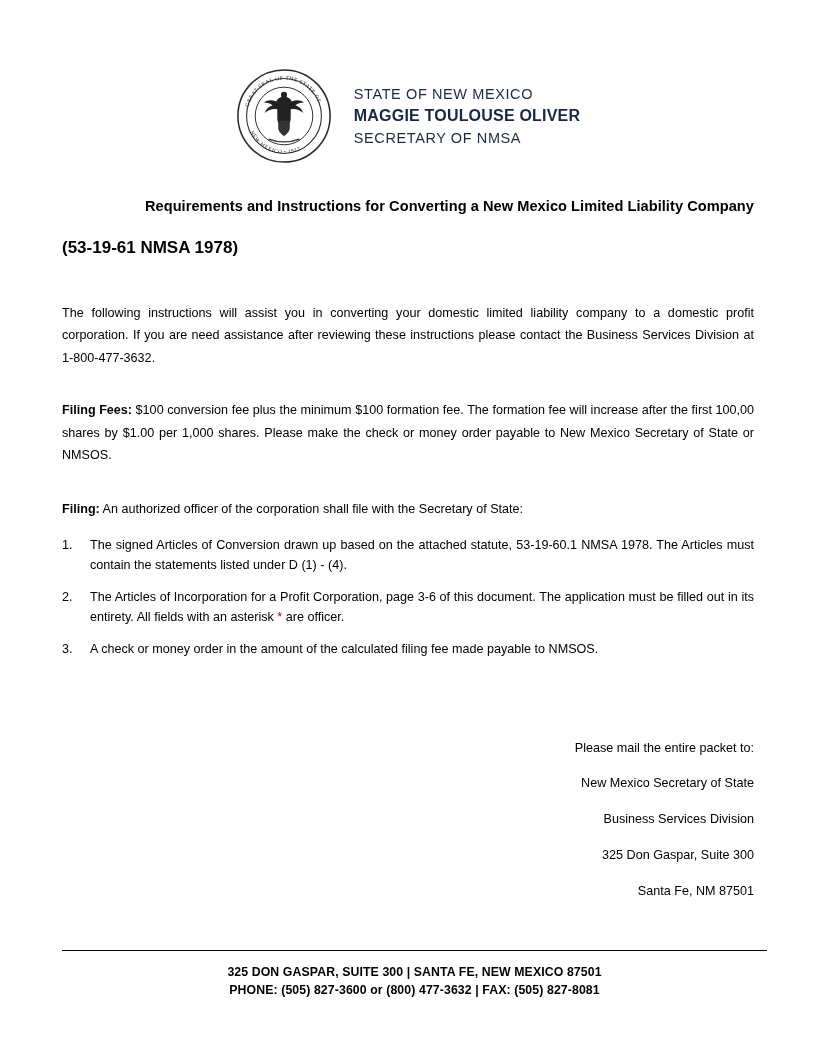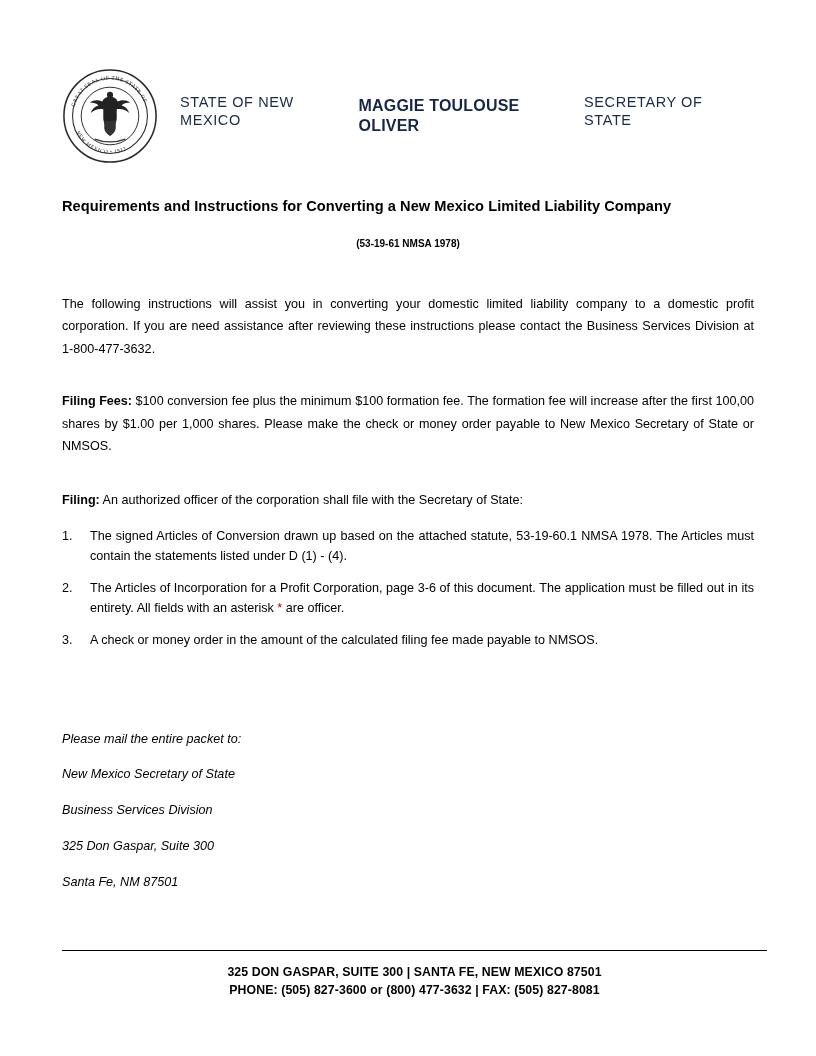--- a/index.html
+++ b/index.html
@@ -33,21 +33,21 @@
     margin-bottom: 6px;
   }
   .seal {
     width: 96px;
     height: 96px;
     flex: 0 0 96px;
     position: relative;
   }
   .header-text {
     display: flex;
-    flex-direction: row;
+    flex-direction: column;
     justify-content: center;
     line-height: 1.25;
   }
   .hdr-state {
     font-size: 14.5px;
     letter-spacing: 0.6px;
     color: #1b2a4a;
     font-weight: 400;
   }
   .hdr-name {
@@ -59,30 +59,30 @@
   }
   .hdr-title {
     font-size: 14.5px;
     letter-spacing: 0.6px;
     color: #1b2a4a;
     font-weight: 400;
   }
 
   
   .doc-title {
-    text-align: left;
+    text-align: right;
     font-weight: bold;
     font-size: 14.6px;
     margin-top: 34px;
     letter-spacing: 0.05px;
   }
   .doc-subtitle {
-    text-align: center;
-    font-weight: bold;
-    font-size: 10px;
+    text-align: left;
+    font-weight: bold;
+    font-size: 17px;
     margin-top: 24px;
   }
 
   
   .body-copy {
     font-size: 12.6px;
     line-height: 1.78;
     text-align: justify;
     margin-top: 44px;
   }
@@ -115,24 +115,23 @@
     left: 0;
     top: 0;
     width: 20px;
     text-align: left;
   }
   .asterisk { color: #c00000; }
 
   
   .mail-block {
     margin-top: 82px;
-    text-align: left;
+    text-align: right;
     font-size: 12.6px;
     line-height: 1.1;
-    font-style: italic;
   }
   .mail-block div {
     margin-bottom: 22px;
   }
   .mail-block div:last-child { margin-bottom: 0; }
 
   
   .footer {
     position: absolute;
     left: 62px;
@@ -177,21 +176,21 @@
           <path d="M50 30 C46 30 43 32 42 35 C38 33 33 33 29 36 C33 36 36 37 38 39 C34 40 31 43 30 47 C34 43 39 42 43 43 L43 52 C43 57 46 62 50 65 C54 62 57 57 57 52 L57 43 C61 42 66 43 70 47 C69 43 66 40 62 39 C64 37 67 36 71 36 C67 33 62 33 58 35 C57 32 54 30 50 30 Z"></path>
           <path d="M44 55 L56 55 L56 62 C56 66 53 69 50 71 C47 69 44 66 44 62 Z" fill="#333333"></path>
           <circle cx="50" cy="28" r="3.2"></circle>
         </g>
         <path d="M34 74 Q50 80 66 74" stroke="#333" stroke-width="1.4" fill="none"></path>
       </svg>
     </div>
     <div class="header-text">
       <div class="hdr-state">STATE OF NEW MEXICO</div>
       <div class="hdr-name">MAGGIE TOULOUSE OLIVER</div>
-      <div class="hdr-title">SECRETARY OF STATE</div>
+      <div class="hdr-title">SECRETARY OF NMSA</div>
     </div>
   </div>
 
   <div class="doc-title">Requirements and Instructions for Converting a New Mexico Limited Liability Company</div>
   <div class="doc-subtitle">(53-19-61 NMSA 1978)</div>
 
   <div class="body-copy">
     <p class="para">The following instructions will assist you in converting your domestic limited liability company to a domestic profit corporation. If you are need assistance after reviewing these instructions please contact the Business Services Division at 1-800-477-3632.</p>
 
     <p class="para filing">

